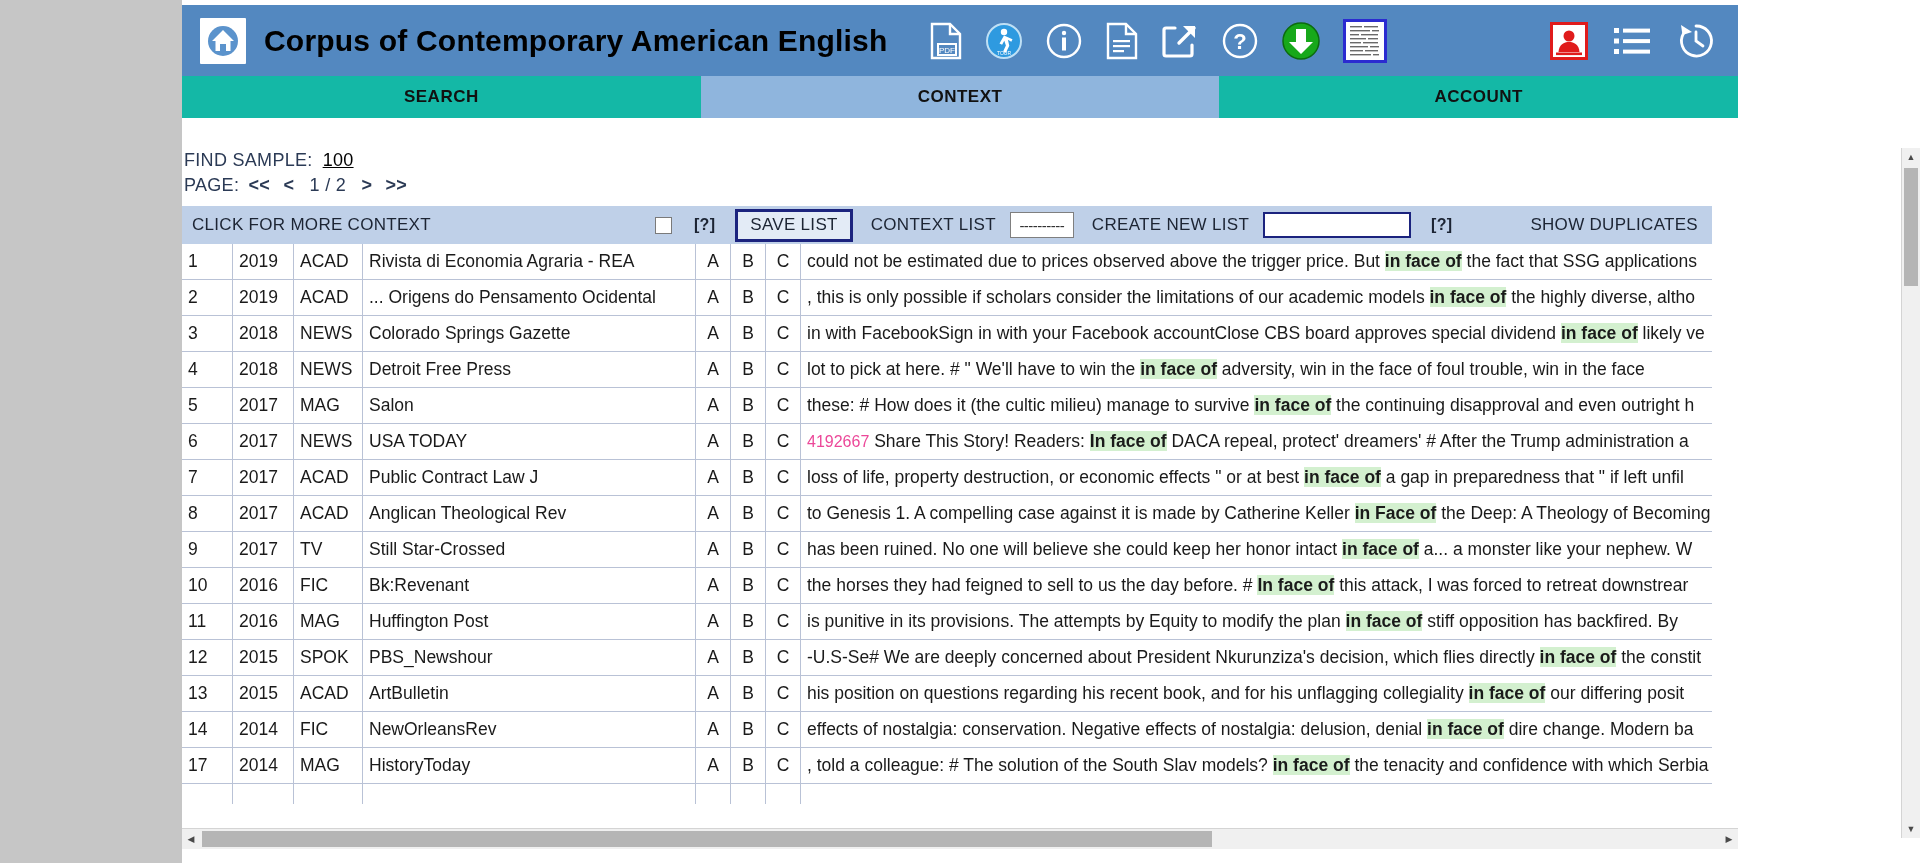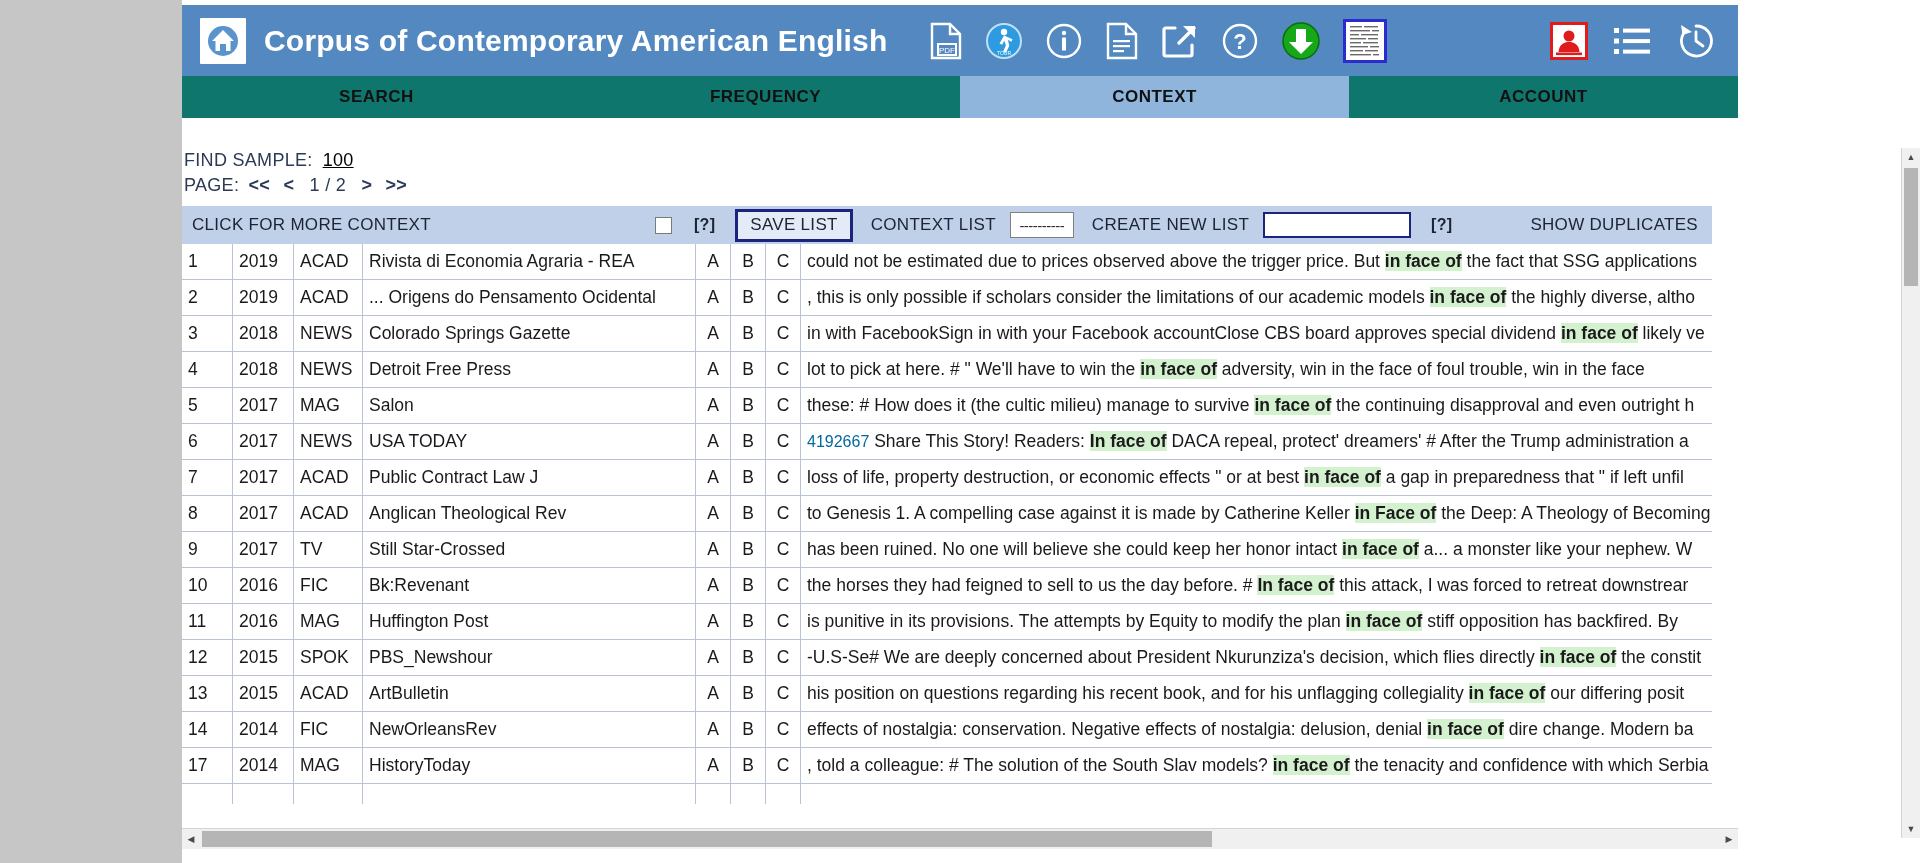--- a/index.html
+++ b/index.html
@@ -26,21 +26,21 @@
     padding: 0 14px 0 18px;
   }
   .home-icon {
     width: 46px; height: 46px;
     background: #ffffff;
     display: flex; align-items: center; justify-content: center;
     flex: 0 0 auto;
     border-radius: 1px;
   }
   .title {
-    color: #ffffff;
+    color: #000000;
     font-size: 30px;
     font-weight: bold;
     letter-spacing: .2px;
     margin-left: 18px;
     white-space: nowrap;
     flex: 0 0 auto;
   }
   .hdr-icons {
     display: flex; align-items: center;
     margin-left: 42px;
@@ -68,21 +68,21 @@
 
   
   .tabs {
     position: absolute; left: 0; top: 76px;
     width: 1556px; height: 42px;
     display: flex;
   }
   .tab {
     flex: 1 1 0;
     display: flex; align-items: center; justify-content: center;
-    background: #0f766e;
+    background: #14b8a6;
     color: #111111;
     font-size: 17px;
     font-weight: bold;
     letter-spacing: .5px;
     cursor: pointer;
   }
   .tab.active { background: #8fb5dd; }
 
   
   .pane {
@@ -198,21 +198,21 @@
     vertical-align: middle;
     line-height: 35px;
   }
   td.c-num   { width: 38px;  text-align: left; padding-left: 8px; }
   td.c-year  { width: 48px;  text-align: left; }
   td.c-genre { width: 56px;  text-align: left; }
   td.c-src   { width: 320px; text-align: left; padding-left: 10px; border-radius: 9px; }
   td.c-a, td.c-b, td.c-c { width: 22px; text-align: center; cursor: pointer; }
   td.c-txt   { width: 1840px; border-right: none; padding-left: 12px; }
   .hl { background: #d3f0cf; font-weight: bold; }
-  .idnum { color: #0369a1; font-size: 16px; }
+  .idnum { color: #ec4899; font-size: 16px; }
   tr.partial td { height: 30px; border-bottom: none; }
 
   
   .vscroll {
     position: absolute;
     right: 0; top: 148px;
     width: 18px; height: 690px;
     background: #f0f0f0;
     border-left: 1px solid #d4d4d4;
   }
@@ -383,21 +383,20 @@
           <path d="M20 5 A15 15 0 1 1 7.5 12.5" fill="none" stroke="#ffffff" stroke-width="2.8" stroke-linecap="round"></path>
           <path d="M5 4 L6.5 14 L16 11 Z" fill="#ffffff"></path>
           <path d="M20 11 V20 L27 25" fill="none" stroke="#ffffff" stroke-width="2.8" stroke-linecap="round"></path>
         </svg>
       </span>
     </div>
   </div>
 
   <div class="tabs">
     <div class="tab">SEARCH</div>
-    <div class="tab">FREQUENCY</div>
     <div class="tab active">CONTEXT</div>
     <div class="tab">ACCOUNT</div>
   </div>
 
   <div class="pane">
 
     <div class="meta">
       <div class="meta-line">
         <span class="lbl">FIND SAMPLE:</span><a>100</a>
       </div>

